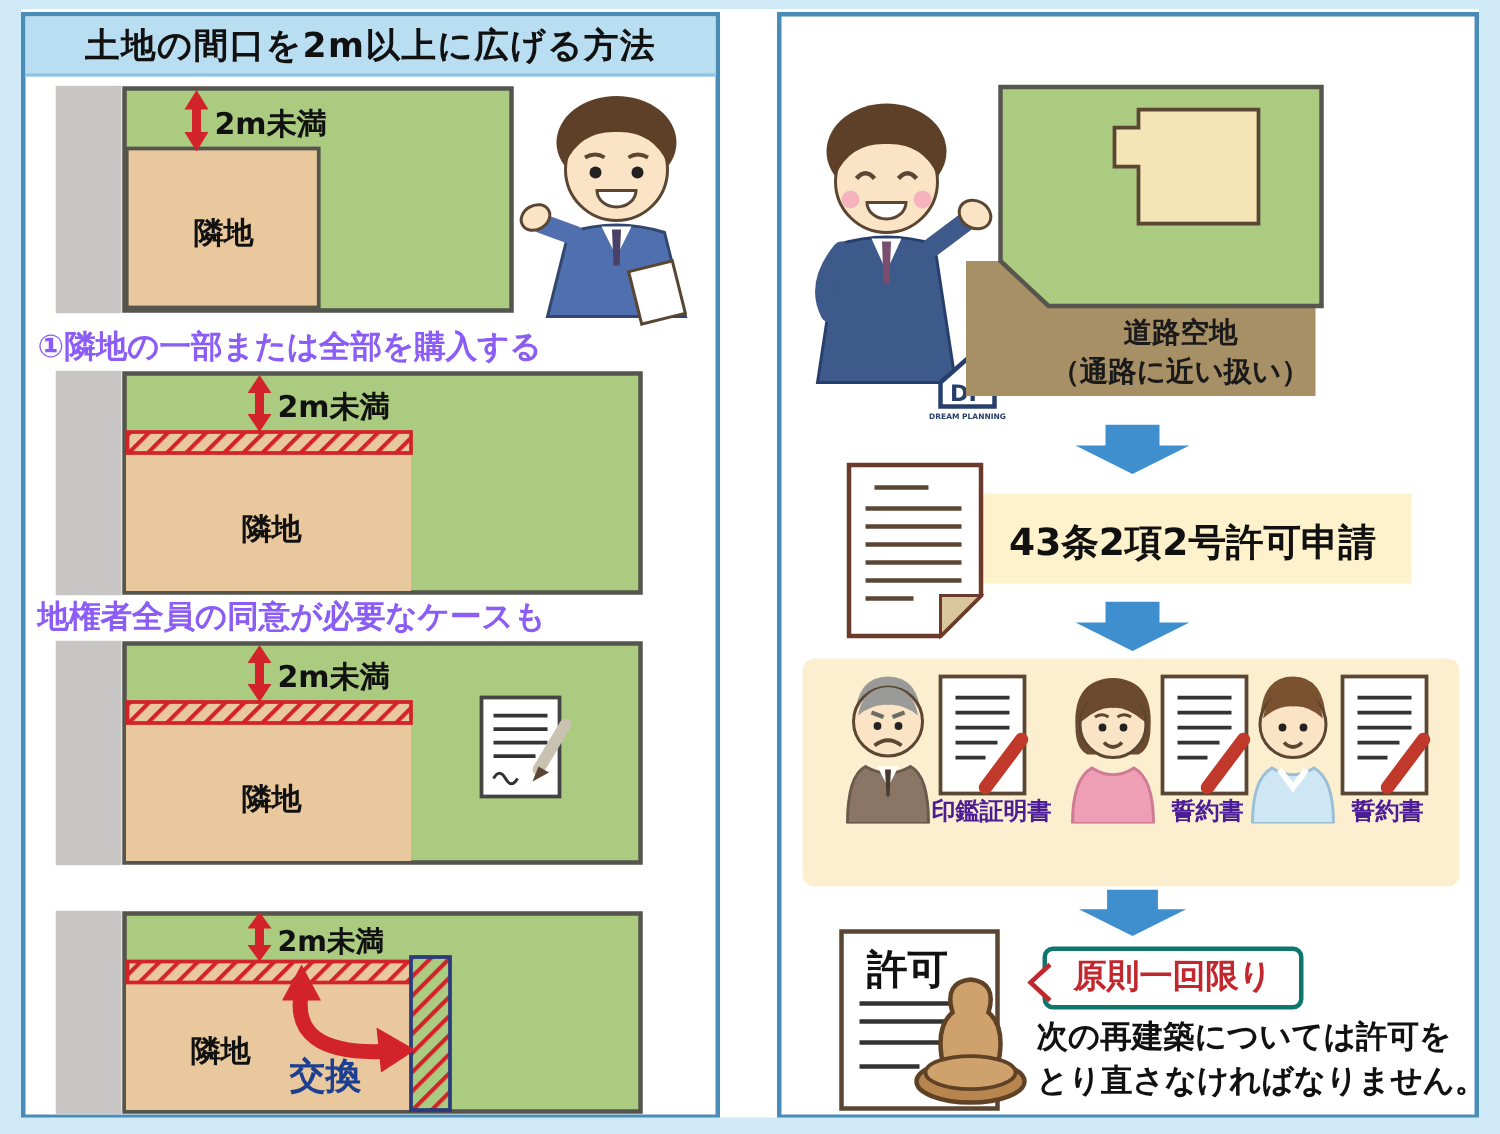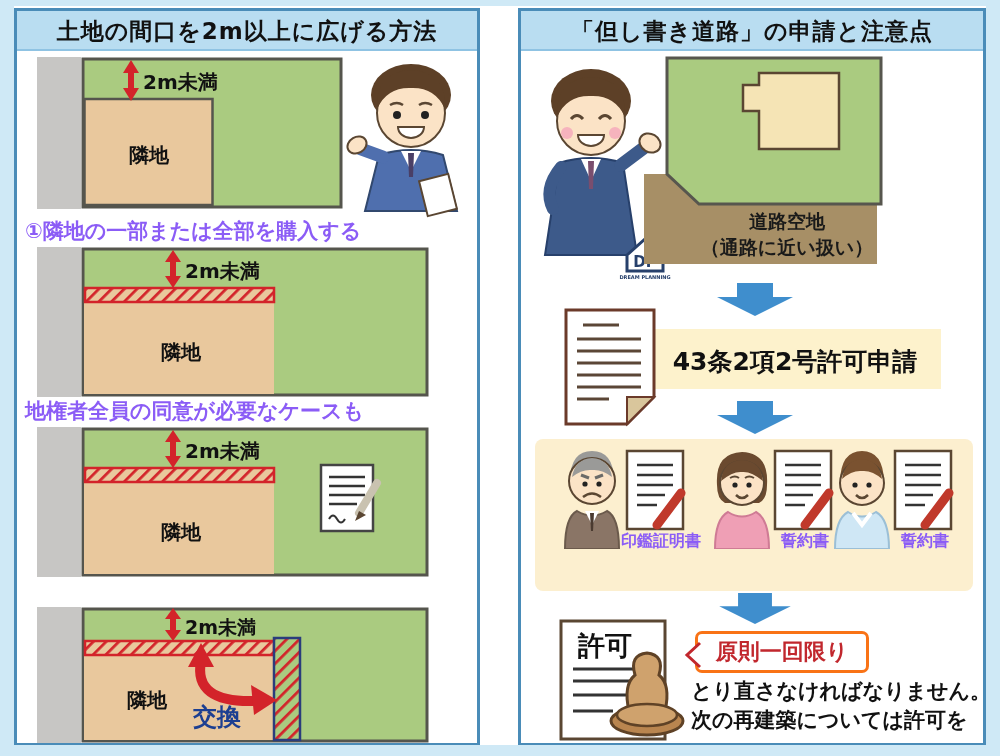--- a/index.html
+++ b/index.html
@@ -11,24 +11,24 @@
   .panel-right { left:518px; width:468px; }
   .title-bar { position:absolute; top:0; left:0; right:0; height:40px; background:#b9ddf1;
                border-bottom:2px solid #8fc3e3; text-align:center; font-weight:bold; font-size:23px;
                line-height:40px; letter-spacing:1px; color:#111; white-space:nowrap; overflow:hidden; }
   .abs { position:absolute; }
   .heading { position:absolute; left:8px; font-size:21px; font-weight:bold; color:#8b5cf6; white-space:nowrap; }
   svg text { font-family:"DejaVu Sans","Liberation Sans",sans-serif; }
   .banner { position:absolute; left:128px; top:318px; width:292px; height:60px; background:#fdf2cc;
             text-align:center; line-height:66px; font-size:25px; font-weight:bold; color:#111; white-space:nowrap; }
   .consent { position:absolute; left:14px; top:428px; width:438px; height:152px; background:#fcefcf; border-radius:8px; }
-  .doc-label { position:absolute; top:92px; font-size:16px; font-weight:bold; color:#8b5cf6; white-space:nowrap; text-align:center; }
+  .doc-label { position:absolute; top:92px; font-size:16px; font-weight:bold; color:#4c1d95; white-space:nowrap; text-align:center; }
   .consent-note { position:absolute; left:0; right:0; top:118px; text-align:center; font-size:21px; font-weight:bold; color:#111; white-space:nowrap; }
   .bubble { position:absolute; left:174px; top:620px; width:174px; height:42px; background:#fff;
-            border:3px solid #f97316; border-radius:7px; text-align:center; line-height:36px;
+            border:3px solid #0f766e; border-radius:7px; text-align:center; line-height:36px;
             font-size:22px; font-weight:bold; color:#c1272d; white-space:nowrap; }
   .bubble-tail { position:absolute; left:-14px; top:7px; }
   .permit-note { position:absolute; left:170px; top:666px; width:295px; font-size:21px; font-weight:bold;
                  color:#111; line-height:29px; white-space:nowrap; }
 </style>
 </head>
 <body>
 
 <div class="page">
   <div class="page-frame"></div>
@@ -135,21 +135,20 @@
       <g>
         <path d="M 164 54 Q 156 96 218 94" stroke="#d3232a" stroke-width="10" fill="none"></path>
         <polygon points="164,36 151,60 177,60" fill="#d3232a"></polygon>
         <polygon points="240,93 214,78 217,108" fill="#d3232a"></polygon>
       </g>
       <text x="180" y="118" font-size="24" font-weight="bold" fill="#1d3f91" text-anchor="middle">交換</text>
     </svg>
   </div>
 
   <div class="panel panel-right">
-    <div class="title-bar">「但し書き道路」の申請と注意点</div>
 
     <svg class="abs" style="left:8px; top:48px;" width="142" height="222" viewBox="0 0 142 222">
       <ellipse cx="62" cy="42" rx="40" ry="32" fill="#5d4027"></ellipse>
       <circle cx="62" cy="62" r="34" fill="#fbe3c6" stroke="#5a4632" stroke-width="2"></circle>
       <path d="M 28 58 Q 26 20 62 18 Q 98 20 96 58 Q 86 36 62 37 Q 38 36 28 58 Z" fill="#5d4027"></path>
       <path d="M 42 60 Q 48 53 54 60" stroke="#5a4632" stroke-width="3" fill="none"></path>
       <path d="M 70 60 Q 76 53 82 60" stroke="#5a4632" stroke-width="3" fill="none"></path>
       <circle cx="38" cy="74" r="6" fill="#f6b3bd"></circle>
         <circle cx="86" cy="74" r="6" fill="#f6b3bd"></circle>
       <path d="M 49 76 A 13 11 0 0 0 75 76 Z" fill="#fff" stroke="#5a4632" stroke-width="2"></path>
@@ -285,17 +284,17 @@
     </svg>
 
     <div class="bubble">
       <svg class="bubble-tail" width="18" height="28" viewBox="0 0 18 28">
         <path d="M 16 2 L 3 14 L 16 26" fill="#fff" stroke="#c1272d" stroke-width="3"></path>
       </svg>
       <span>原則一回限り</span>
     </div>
 
     <div class="permit-note">
+      <div>次の再建築については許可を</div>
       <div>とり直さなければなりません。</div>
-      <div>次の再建築については許可を</div>
     </div>
   </div>
 </div>
 
 </body></html>

